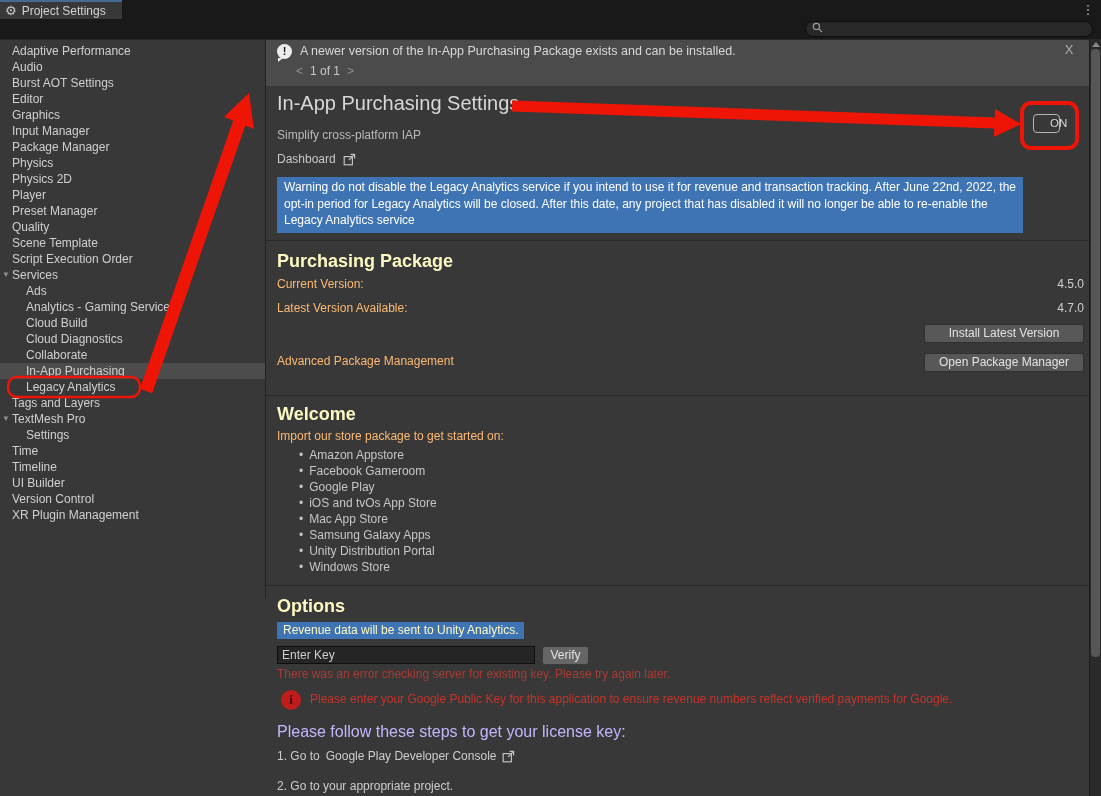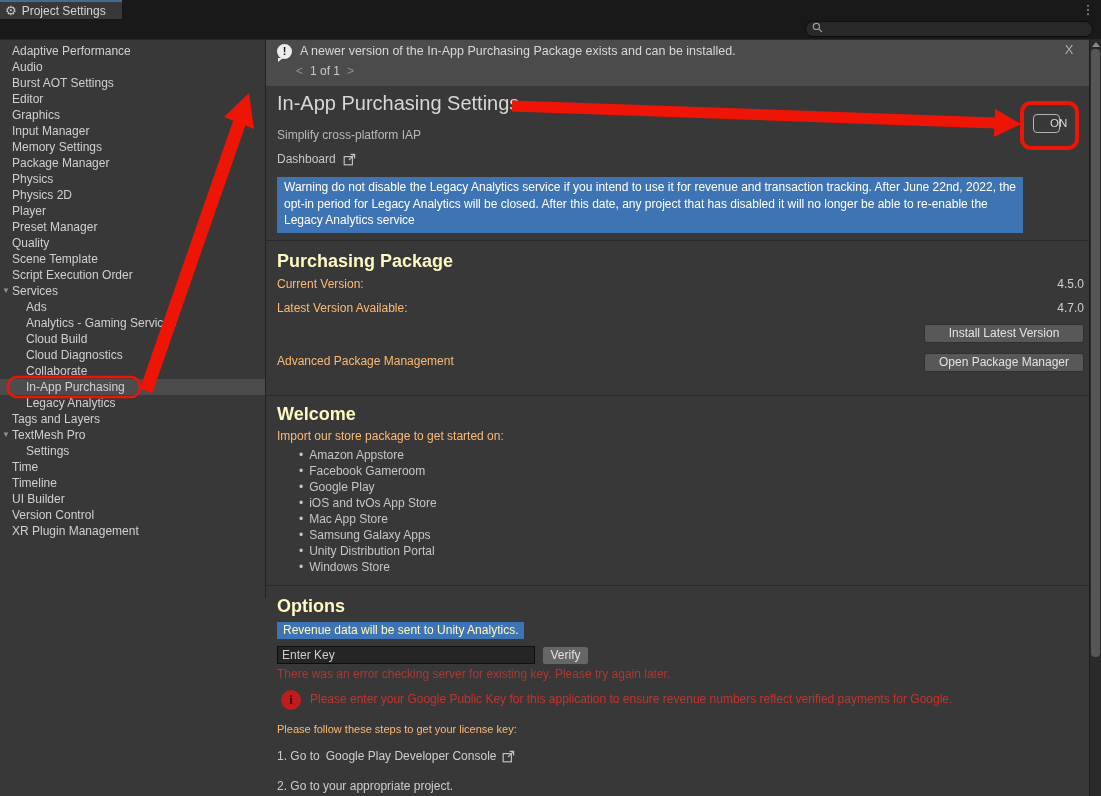--- a/index.html
+++ b/index.html
@@ -72,21 +72,21 @@
           font-size:12px; line-height:17px; padding:0 6px; }
   .key-input { position:absolute; left:11px; top:606px; width:258px; height:18px; background:#252525;
                border:1px solid #0f0f0f; color:#cfcfcf; font-size:12px; padding:0 4px;
                font-family:"Liberation Sans","DejaVu Sans",sans-serif; }
   .verify-btn { left:276px; top:606px; width:47px; background:#666666; border-color:#3a3a3a; }
   .error-line { position:absolute; left:11px; top:627px; font-size:12px; color:var(--error_red); }
   .note-icon { position:absolute; left:15px; top:650px; width:20px; height:20px; background:#bf1c1c;
                border-radius:50%; color:#3d0f0f; font-weight:bold; font-size:13px; text-align:center;
                line-height:20px; font-family:"Liberation Serif",serif; }
   .note-text { position:absolute; left:44px; top:652px; font-size:12px; color:var(--note_red); white-space:nowrap; }
-  .steps-intro { position:absolute; left:11px; top:683px; font-size:11px; color:#fdba74; }
+  .steps-intro { position:absolute; left:11px; top:683px; font-size:16px; color:#c4b5fd; }
   .step-row { position:absolute; left:11px; font-size:12px; color:#cdcdcd; display:flex; align-items:center; gap:6px; }
 
   
   .on-btn { position:absolute; left:767px; top:74px; width:27px; height:19px; border:1px solid #b5b5b5;
             border-radius:4px; color:#d8d8d8; font-size:11.5px; text-align:center; line-height:17px;padding-left:16px; }
 
   
   .scrollbar { position:absolute; left:1089px; top:40px; width:12px; height:756px; background:#2a2a2a;
                border-left:1px solid #1e1e1e; }
   .scroll-up { position:absolute; left:2px; top:2px; width:0; height:0; border-left:4px solid transparent;
@@ -142,24 +142,20 @@
         
         <span class="slabel">Editor</span>
       </div>
       <div class="srow">
         
         <span class="slabel">Graphics</span>
       </div>
       <div class="srow">
         
         <span class="slabel">Input Manager</span>
-      </div>
-      <div class="srow">
-        
-        <span class="slabel">Memory Settings</span>
       </div>
       <div class="srow">
         
         <span class="slabel">Package Manager</span>
       </div>
       <div class="srow">
         
         <span class="slabel">Physics</span>
       </div>
       <div class="srow">

